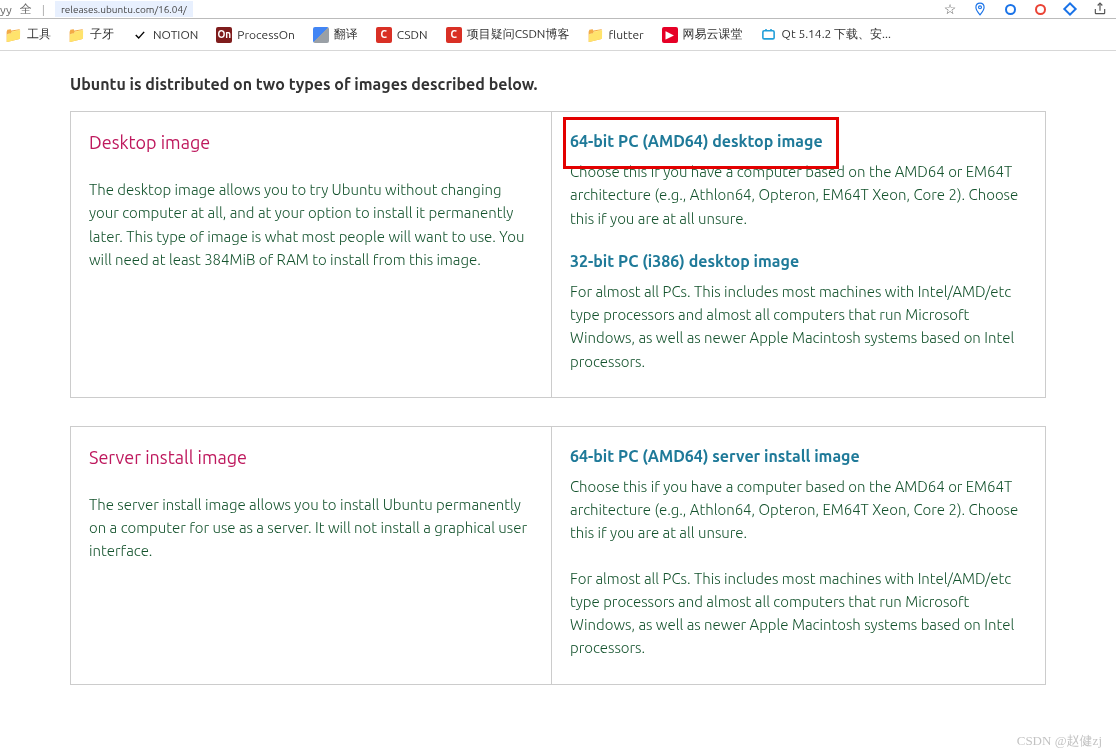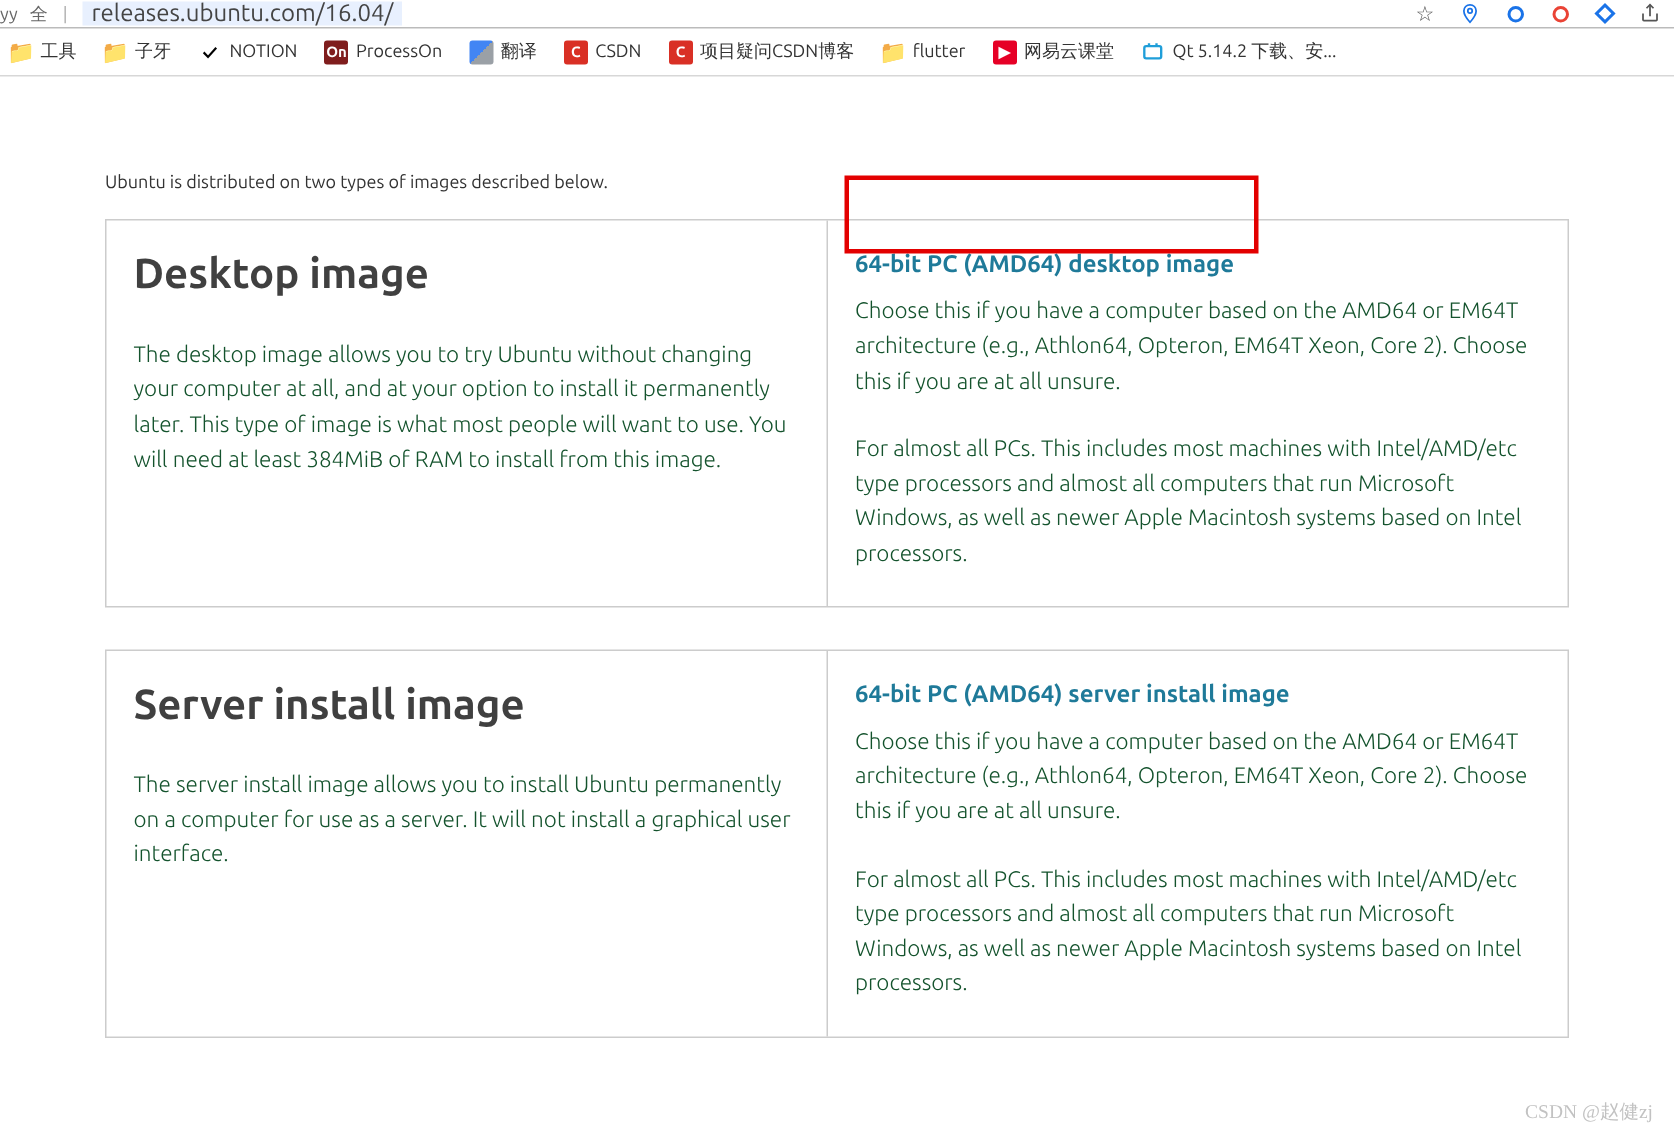--- a/index.html
+++ b/index.html
@@ -31,21 +31,21 @@
   .url-sep {
     padding: 0 6px;
     color: #aaa;
   }
   .url-box {
     background: #e8f0fe;
     padding: 0 6px;
     height: 16px;
     display: flex;
     align-items: center;
-    font-size: 16px;
+    font-size: 10px;
     color: #444;
   }
   .url-right {
     margin-left: auto;
     display: flex;
     align-items: center;
     gap: 14px;
     padding-right: 8px;
   }
   .ic { display:inline-flex; align-items:center; justify-content:center; width:16px; height:16px; font-size:14px; }
@@ -86,43 +86,42 @@
   .flutter-box { color:#f5b301; font-size:15px; }
   .netease { background:#e60026; color:#fff; }
   .qt-box { color:#1f9ed9; font-size:15px; }
 
   
   .page {
     padding: 24px 70px 0 70px;
     color:#333;
   }
   .intro {
-    font-size: 12px;
-    font-weight: 400;
+    font-size: 16px;
+    font-weight: 700;
     margin-bottom: 18px;
-    margin-top: 40px;
   }
   .card {
     border: 1px solid #ccc;
     display: flex;
     margin-bottom: 28px;
   }
   .col-left {
     width: 480px;
     padding: 20px 24px 20px 18px;
   }
   .col-right {
     flex: 1;
     border-left: 1px solid #ccc;
     padding: 20px 22px 20px 18px;
   }
   h2 {
-    font-size: 28px;
-    font-weight: 700;
-    color: #404040;
+    font-size: 18px;
+    font-weight: 400;
+    color: #be185d;
     margin-bottom: 26px;
   }
   .desc, .desc2 {
     font-size: 15px;
     font-weight: 300;
     line-height: 1.55;
     color: #14532d;
   }
   .dlk {
     color: #1f7a99;
@@ -243,20 +242,21 @@
   <p class="intro">Ubuntu is distributed on two types of images described below.</p>
 
   <div class="card">
     <div class="col-left">
       <h2>Desktop image</h2>
       <p class="desc">The desktop image allows you to try Ubuntu without changing your computer at all, and at your option to install it permanently later. This type of image is what most people will want to use. You will need at least 384MiB of RAM to install from this image.</p>
     </div>
     <div class="col-right">
       <a class="dlk">64-bit PC (AMD64) desktop image</a>
       <p class="desc2">Choose this if you have a computer based on the AMD64 or EM64T architecture (e.g., Athlon64, Opteron, EM64T Xeon, Core 2). Choose this if you are at all unsure.</p>
+      <a class="dlk">32-bit PC (i386) desktop image</a>
       <p class="desc2" style="margin-bottom:4px;">For almost all PCs. This includes most machines with Intel/AMD/etc type processors and almost all computers that run Microsoft Windows, as well as newer Apple Macintosh systems based on Intel processors.</p>
     </div>
   </div>
 
   <div class="card">
     <div class="col-left">
       <h2>Server install image</h2>
       <p class="desc">The server install image allows you to install Ubuntu permanently on a computer for use as a server. It will not install a graphical user interface.</p>
     </div>
     <div class="col-right">

